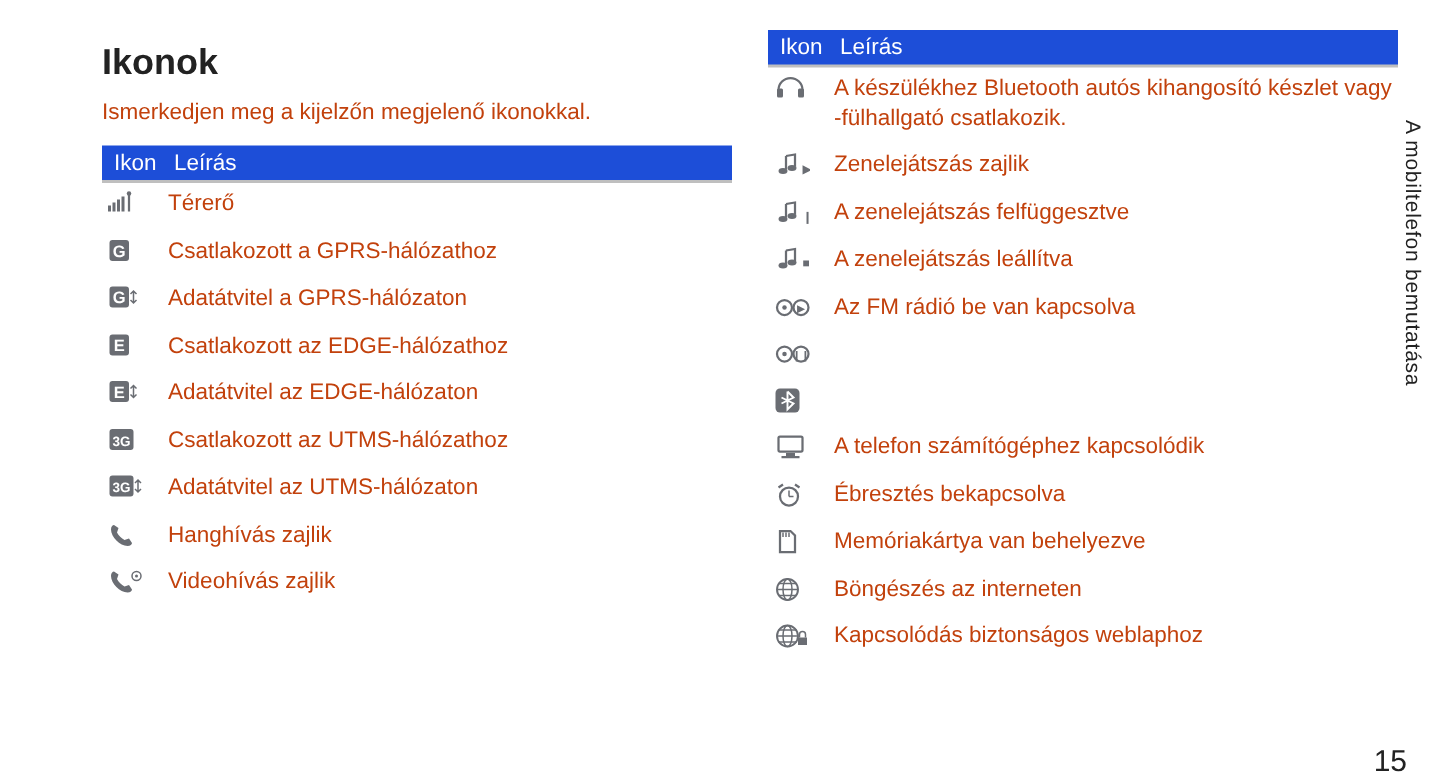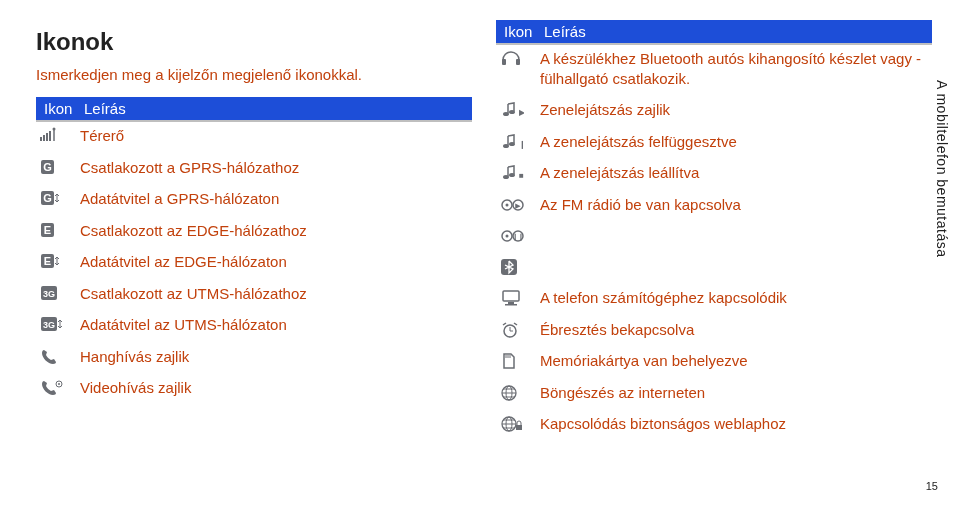--- a/index.html
+++ b/index.html
@@ -8,20 +8,21 @@
     height: 520px;
     background: #fff;
     font-family: Arial, Helvetica, sans-serif;
     position: relative;
     color: #222;
   }
   .page {
     padding: 20px 28px 0 36px;
     display: flex;
     gap: 24px;
+    margin-left: 32px;
   }
   .col {
     flex: 1 1 50%;
   }
   .title {
     font-size: 24px;
     font-weight: bold;
     margin: 8px 0 10px 0;
   }
   .intro {
@@ -69,22 +70,22 @@
     right: 10px;
     top: 80px;
     writing-mode: vertical-rl;
     font-size: 14px;
     letter-spacing: 0.5px;
     color: #222;
   }
   .pagenum {
     position: absolute;
     right: 22px;
-    bottom: 28px;
-    font-size: 11px;
+    bottom: 0;
+    font-size: 20px;
     margin-top: 24px;
   }
   svg { display: block; }
 </style>
 </head>
 <body>
 
 <div class="page">
   <div class="col">
     <div class="title">Ikonok</div>

